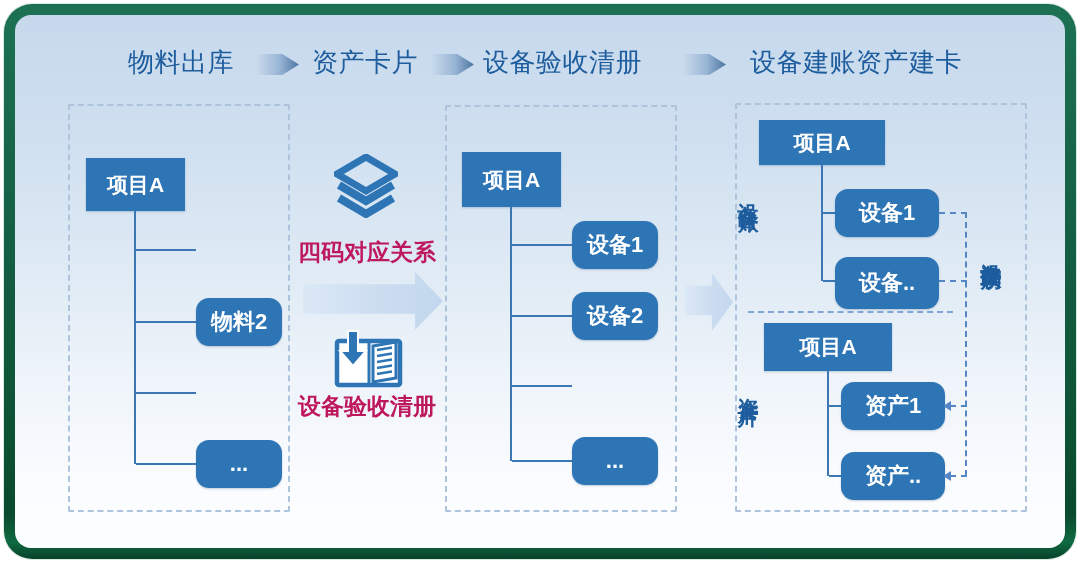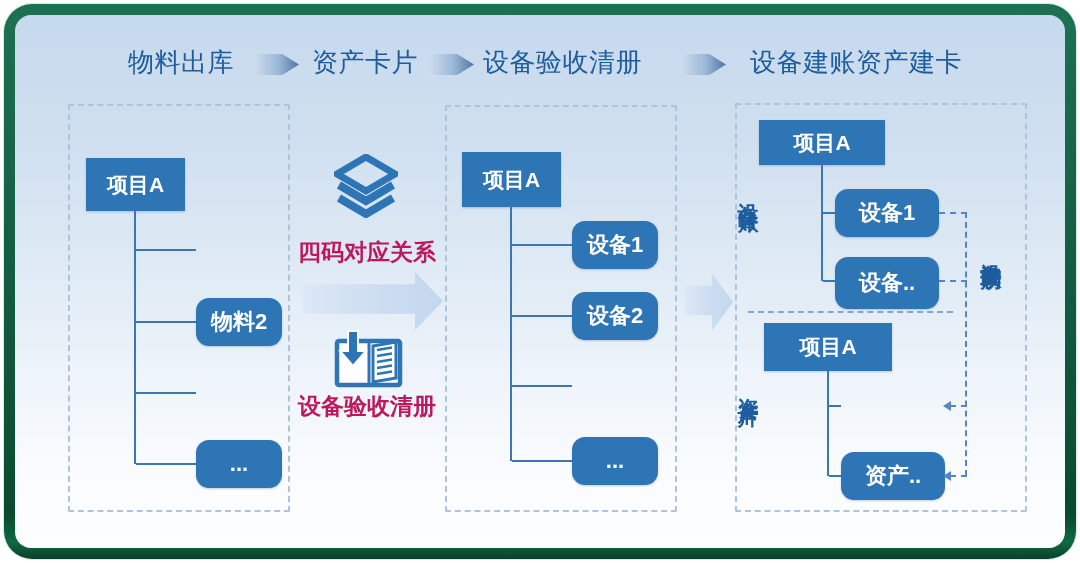--- a/index.html
+++ b/index.html
@@ -113,20 +113,21 @@
   <div class="box kid" style="left:835px;top:189px;width:104px;height:48px;">设备1</div>
   <div class="box kid" style="left:835px;top:257px;width:104px;height:52px;">设备..</div>
 
   <div class="sep" style="left:748px;top:311px;width:205px;"></div>
 
   <div class="vlabel" style="left:738px;top:381px;font-size:21px;">资产卡片</div>
   <div class="box root" style="left:764px;top:323px;width:128px;height:48px;">项目A</div>
   <div class="vline" style="left:827px;top:371px;height:105px;"></div>
   <div class="hline" style="left:829px;top:405px;width:12px;"></div>
   <div class="hline" style="left:829px;top:475px;width:12px;"></div>
+  <div class="box kid" style="left:841px;top:382px;width:104px;height:48px;">资产1</div>
   <div class="box kid" style="left:841px;top:452px;width:104px;height:48px;">资产..</div>
 
   <div class="dash-h" style="left:939px;top:212px;width:28px;"></div>
   <div class="dash-h" style="left:939px;top:280px;width:28px;"></div>
   <div class="dash-v" style="left:965px;top:212px;height:264px;"></div>
   <div class="dash-h" style="left:950px;top:405px;width:17px;"></div>
   <div class="lhead" style="left:943px;top:401px;"></div>
   <div class="dash-h" style="left:950px;top:475px;width:17px;"></div>
   <div class="lhead" style="left:943px;top:471px;"></div>
 

